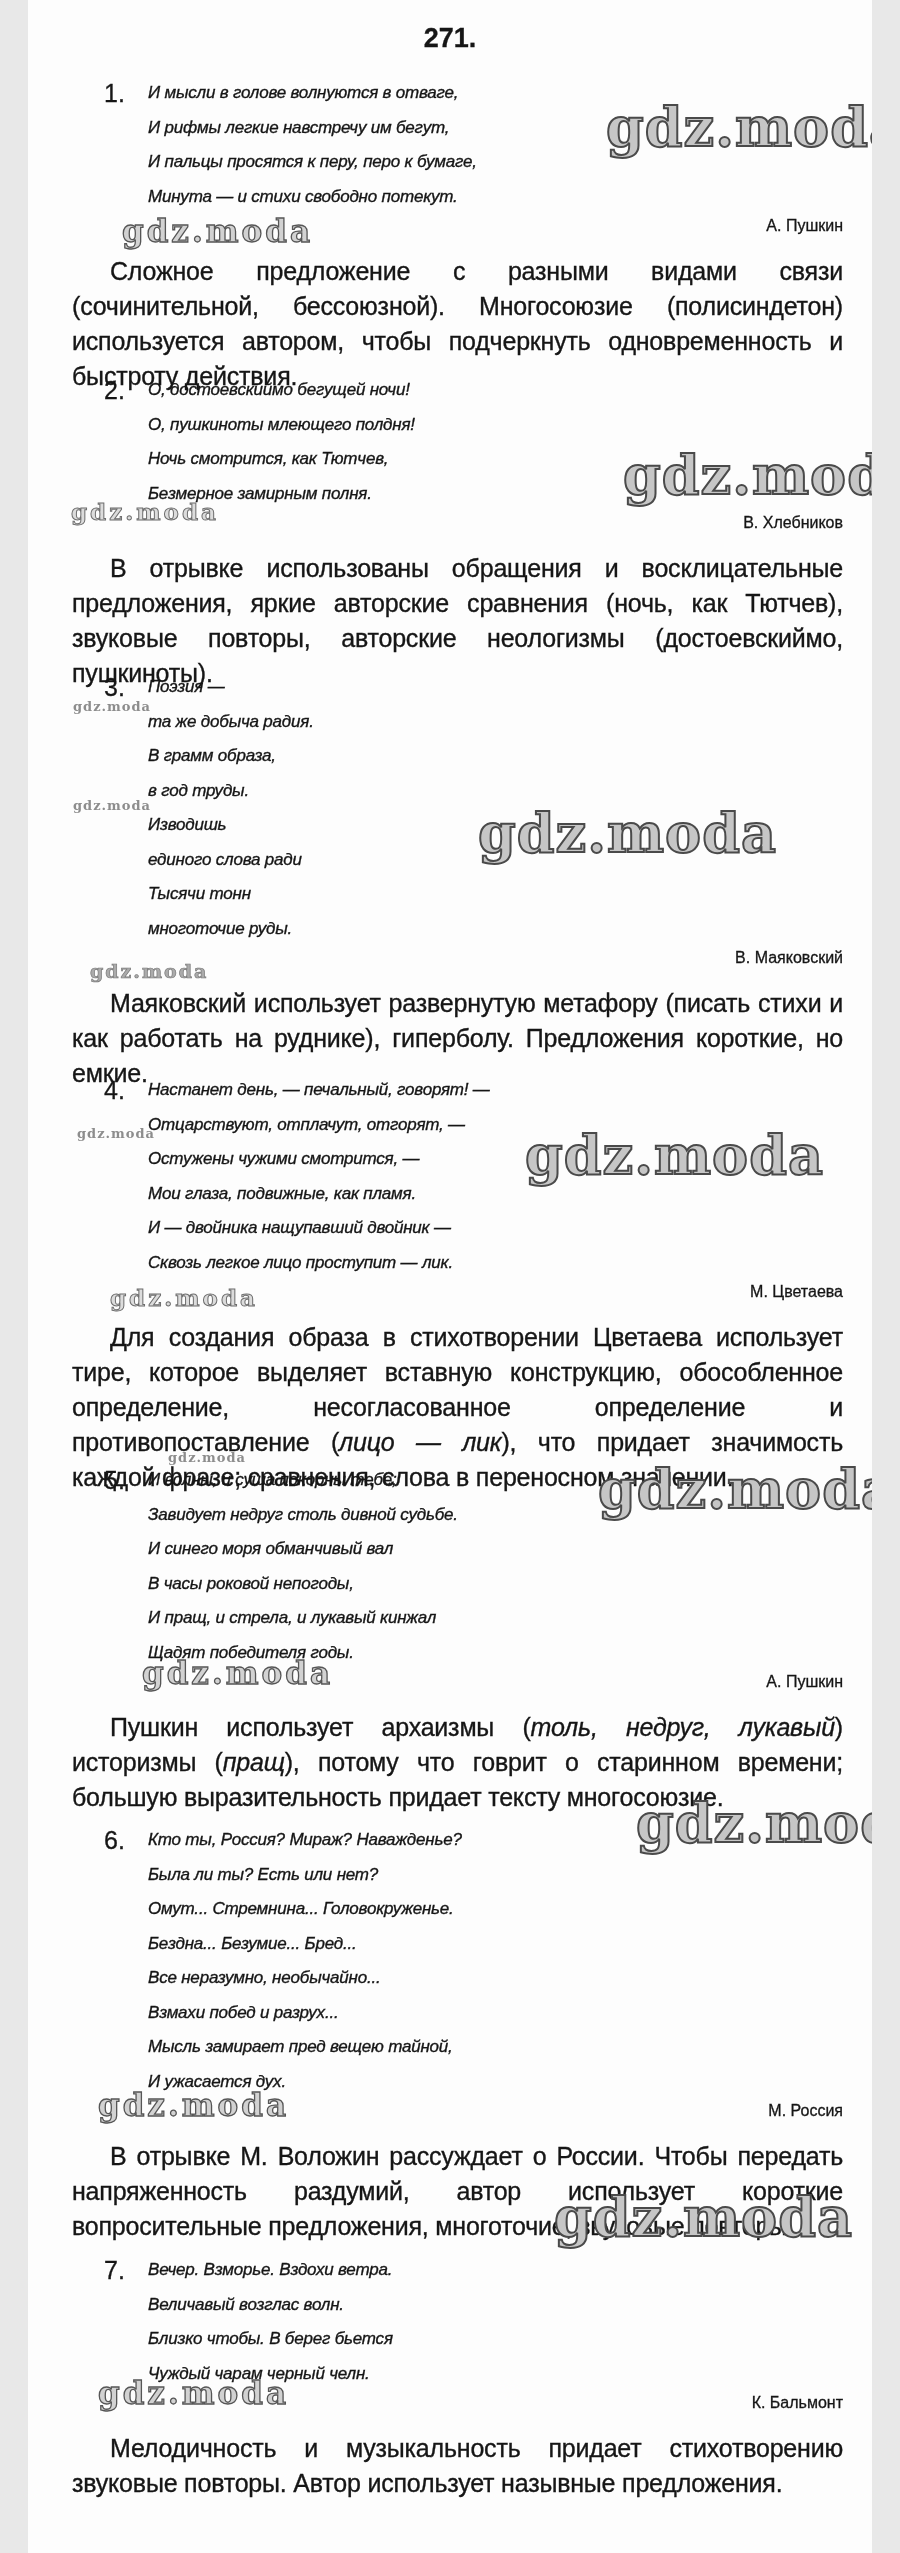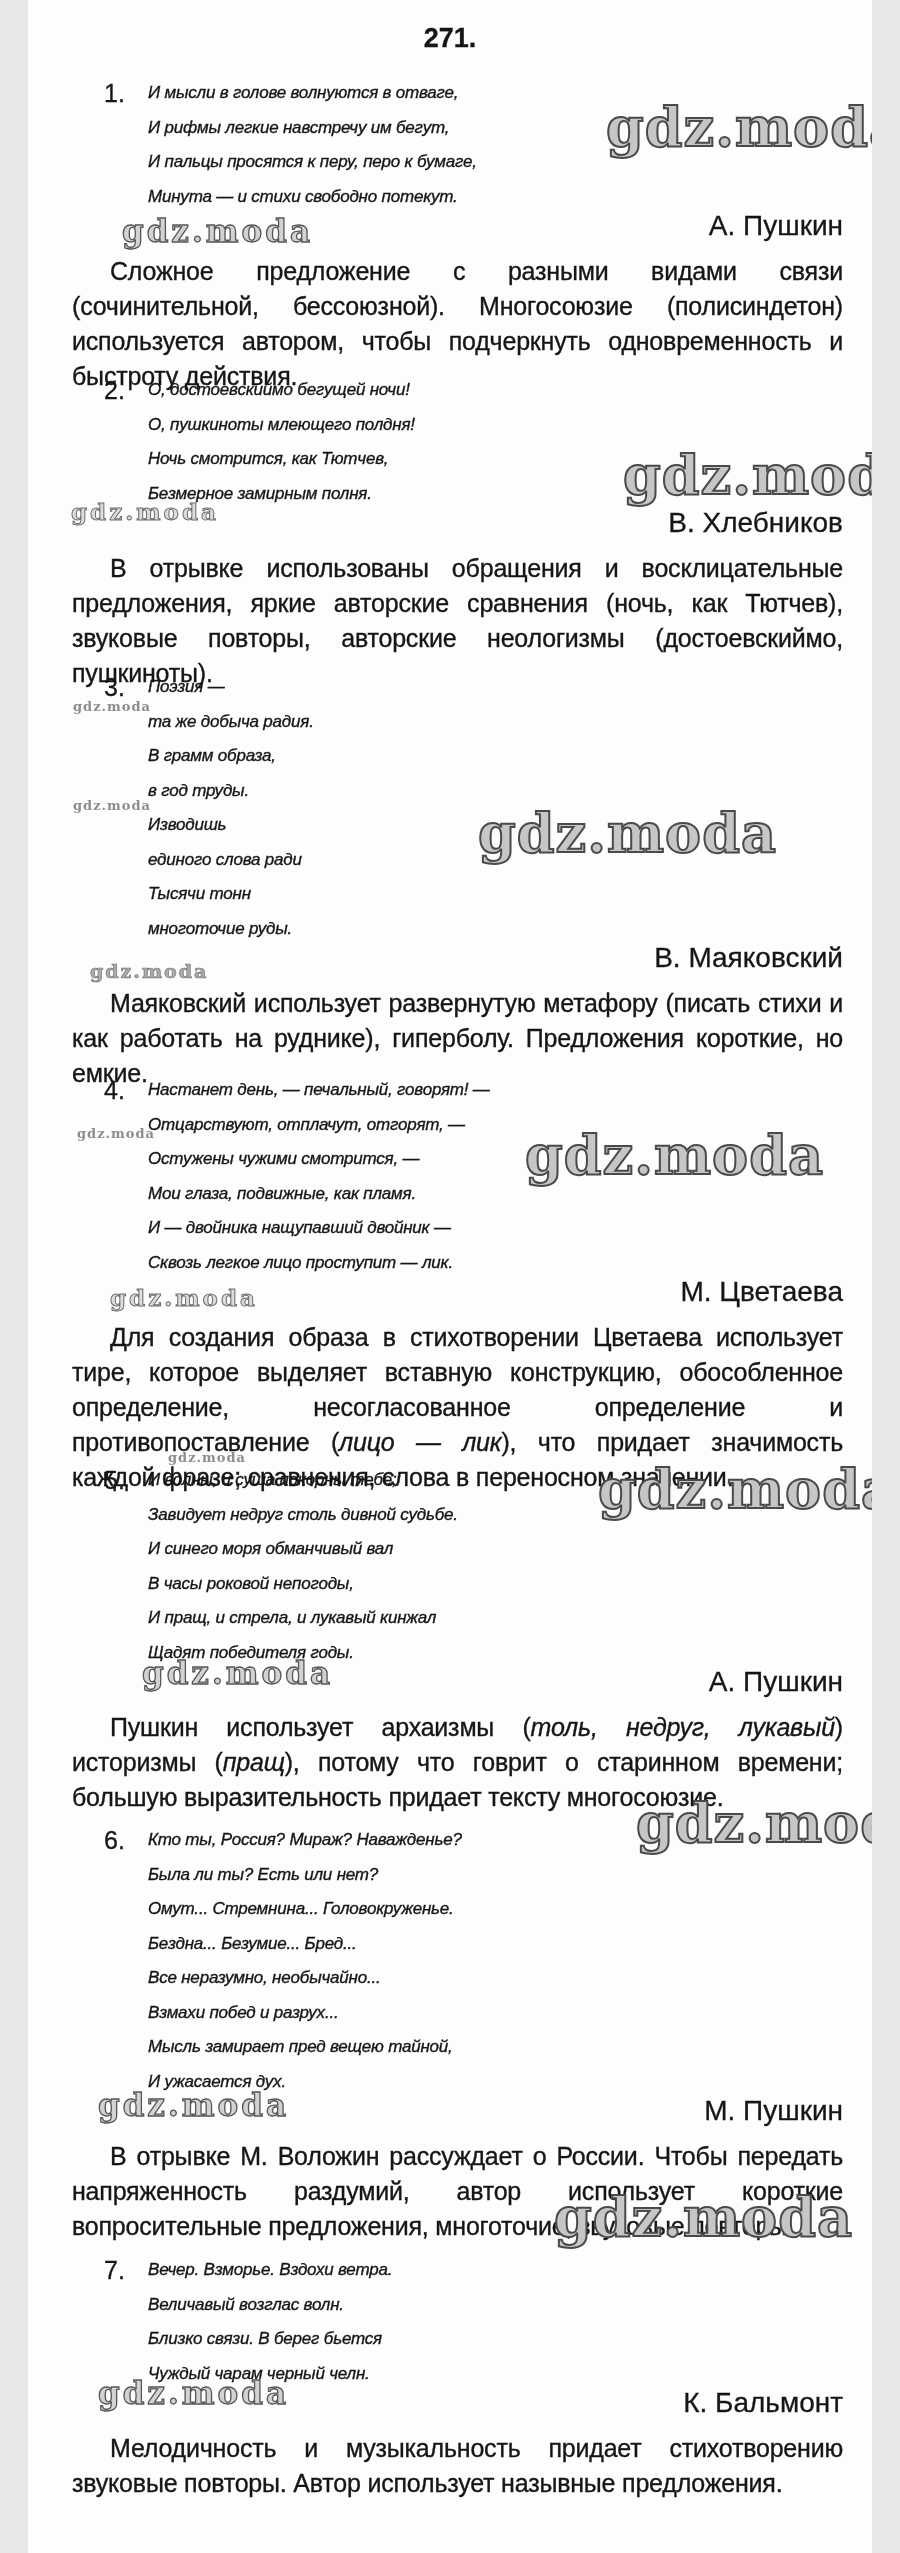--- a/index.html
+++ b/index.html
@@ -28,21 +28,21 @@
   .poem-lines{
     font-style:italic;
     font-size:17px;line-height:34.5px;
     -webkit-text-stroke:0.35px currentColor;
     letter-spacing:-0.2px;
     white-space:nowrap;
   }
   .author{
     text-align:right;
     margin:0 29px 0 0;
-    font-size:28px;line-height:24px;
+    font-size:16px;line-height:24px;
     -webkit-text-stroke:0.3px currentColor;
   }
   .analysis{
     margin:16px 29px 0 44px;
     text-align:justify;
     text-indent:38px;
     font-size:25px;line-height:35px;
     letter-spacing:-0.2px;
     -webkit-text-stroke:0.35px currentColor;
   }
@@ -154,31 +154,31 @@
             <div class="poem-line">Кто ты, Россия? Мираж? Наважденье?</div>
             <div class="poem-line">Была ли ты? Есть или нет?</div>
             <div class="poem-line">Омут... Стремнина... Головокруженье.</div>
             <div class="poem-line">Бездна... Безумие... Бред...</div>
             <div class="poem-line">Все неразумно, необычайно...</div>
             <div class="poem-line">Взмахи побед и разрух...</div>
             <div class="poem-line">Мысль замирает пред вещею тайной,</div>
             <div class="poem-line">И ужасается дух.</div>
           </div>
     </div>
-    <div class="author">М. Пушкин</div>
+    <div class="author">М. Россия</div>
     <p class="analysis"><span>В отрывке М. Воложин рассуждает о России. Чтобы передать напряженность раздумий, автор использует короткие вопросительные предложения, многоточие, звуковые повторы.</span></p>
   </div>
 
   <div class="item" style="top: 2253px;">
     <div class="poem-row">
       <span class="poem-num">7.</span>
       <div class="poem-lines">
             <div class="poem-line">Вечер. Взморье. Вздохи ветра.</div>
             <div class="poem-line">Величавый возглас волн.</div>
-            <div class="poem-line">Близко связи. В берег бьется</div>
+            <div class="poem-line">Близко чтобы. В берег бьется</div>
             <div class="poem-line">Чуждый чарам черный челн.</div>
           </div>
     </div>
     <div class="author">К. Бальмонт</div>
     <p class="analysis"><span>Мелодичность и музыкальность придает стихотворению звуковые повторы. Автор использует назывные предложения.</span></p>
   </div>
 </div>
 <span class="wm wm-big" style="left: 578px; top: 100px;">gdz.moda</span>
     <span class="wm wm-medium" style="left: 94px; top: 216px;">gdz.moda</span>
     <span class="wm wm-small" style="left: 43px; top: 500px;">gdz.moda</span>

